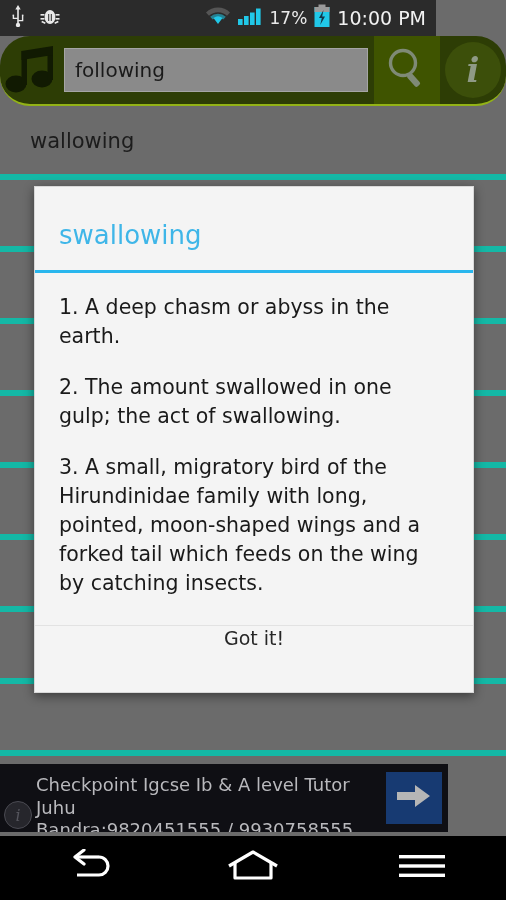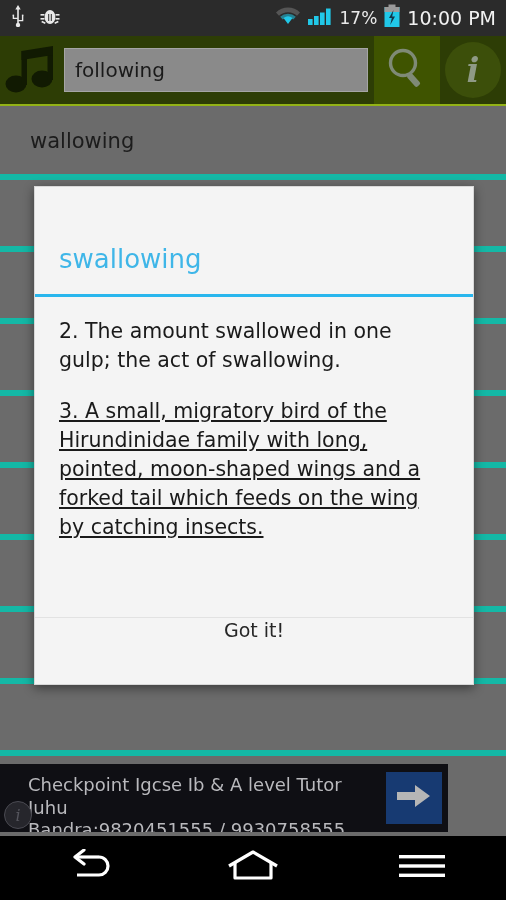--- a/index.html
+++ b/index.html
@@ -18,21 +18,21 @@
     width: 506px;
     height: 900px;
     background: #6b6b6b;
     overflow: hidden;
   }
 
   
   #status-bar {
     position: absolute;
     top: 0; left: 0;
-    width: 506px;
+    width: 436px;
     height: 36px;
     background: #2b2b2b;
     display: flex;
     align-items: center;
     box-sizing: border-box;
     padding: 0 10px;
   }
   .sb-left { display: flex; align-items: center; gap: 14px; }
   .sb-right { display: flex; align-items: center; gap: 6px; margin-left: auto; }
   .sb-text {
@@ -48,20 +48,21 @@
   #toolbar {
     position: absolute;
     top: 36px; left: 0;
     width: 506px;
     height: 70px;
     background: #2d3d05;
     display: flex;
     align-items: center;
     border-bottom: 2px solid #93b316;
     box-sizing: border-box;
+    border-radius: 30px;
   }
   #music-icon {
     width: 62px;
     height: 62px;
     flex: 0 0 62px;
     display: flex;
     align-items: center;
     justify-content: center;
   }
   #search-field {
@@ -146,35 +147,34 @@
   }
   #dialog-title-area {
     padding: 34px 24px 20px 24px;
     border-bottom: 3px solid #29b6ed;
   }
   #dialog-title {
     font-family: "DejaVu Sans", sans-serif;
     font-size: 26px;
     color: #3fb6e8;
     line-height: 1.1;
-    margin-top: 24px;
   }
   #dialog-body {
     padding: 20px 24px 26px 24px;
     min-height: 320px;
     box-sizing: border-box;
   }
   .definition {
     font-family: "DejaVu Sans", sans-serif;
     font-size: 20.5px;
     color: #1a1a1a;
     line-height: 1.42;
     margin: 0 0 22px 0;
   }
-  .definition:last-child { margin-bottom: 10px; text-decoration: underline; }
+  .definition:last-child { margin-bottom: 0; }
   #dialog-footer {
     border-top: 1px solid #e2e2e2;
     height: 66px;
     display: flex;
     align-items: flex-start;
     justify-content: center;
   }
   #got-it-button {
     font-family: "DejaVu Sans", sans-serif;
     font-size: 19px;
@@ -189,21 +189,21 @@
     position: absolute;
     left: 0;
     top: 764px;
     width: 448px;
     height: 68px;
     background: #0f0f14;
     overflow: hidden;
   }
   #ad-text {
     position: absolute;
-    left: 28px;
+    left: 36px;
     top: 10px;
     width: 340px;
     font-family: "DejaVu Sans", sans-serif;
     font-size: 18px;
     color: #b9b9bd;
     line-height: 1.26;
   }
   #ad-info-icon {
     position: absolute;
     left: 4px;
@@ -379,20 +379,21 @@
     <div class="bg-row">
         <span></span>
       </div>
   </div>
 
   <div id="dialog">
     <div id="dialog-title-area">
       <div id="dialog-title">swallowing</div>
     </div>
     <div id="dialog-body">
+      <p class="definition">1. A deep chasm or abyss in the earth.</p>
       <p class="definition">2. The amount swallowed in one gulp; the act of swallowing.</p>
       <p class="definition">3. A small, migratory bird of the Hirundinidae family with long, pointed, moon-shaped wings and a forked tail which feeds on the wing by catching insects.</p>
     </div>
     <div id="dialog-footer">
       <button id="got-it-button">Got it!</button>
     </div>
   </div>
 
   <div id="ad-banner">
     <div id="ad-text">

